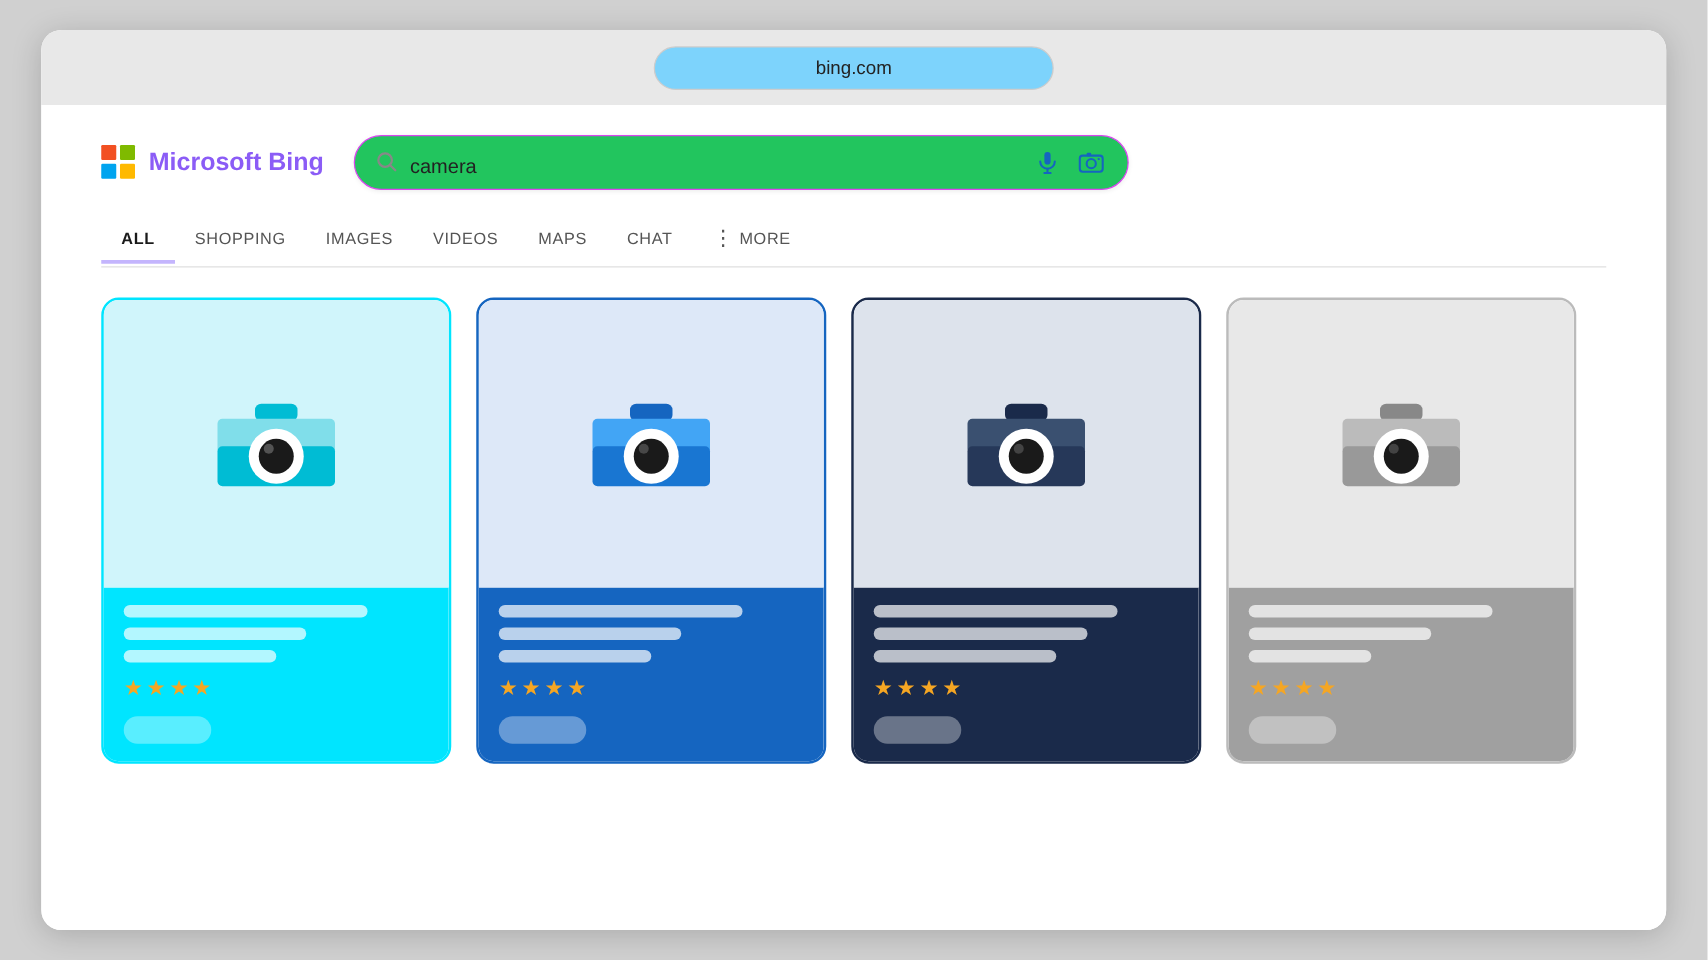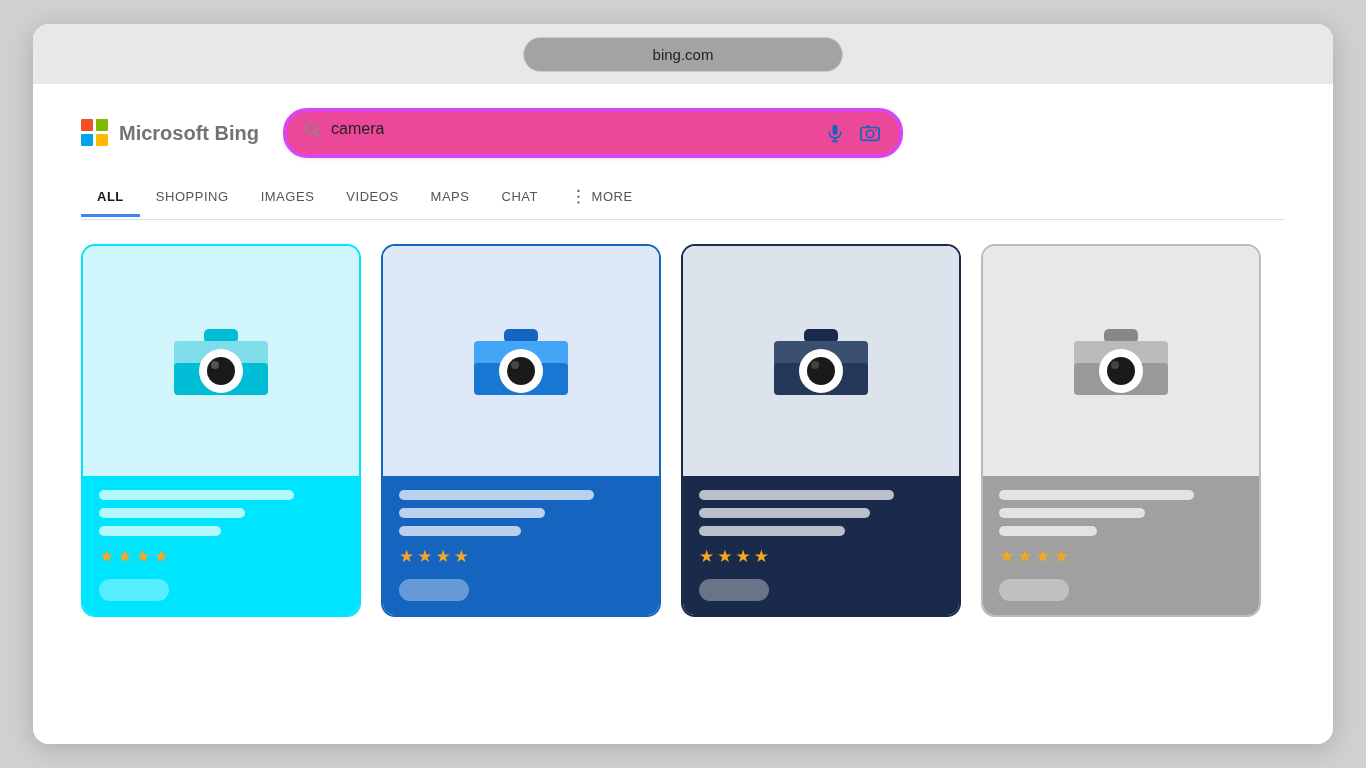--- a/index.html
+++ b/index.html
@@ -24,21 +24,21 @@
     }
     .browser-bar {
       background: #e8e8e8;
       height: 60px;
       display: flex;
       align-items: center;
       justify-content: center;
       flex-shrink: 0;
     }
     .address-bar {
-      background: #a3a3a3;
+      background: #7dd3fc;
       border-radius: 20px;
       padding: 8px 24px;
       font-size: 15px;
       color: #222;
       min-width: 320px;
       text-align: center;
       border: 1px solid #ccc;
     }
     .page-content {
       flex: 1;
@@ -67,28 +67,28 @@
       gap: 2px;
     }
     .sq { width: 12px; height: 12px; border-radius: 1px; }
     .sq-red { background: #f25022; }
     .sq-green { background: #7fba00; }
     .sq-blue { background: #00a4ef; }
     .sq-yellow { background: #ffb900; }
     .bing-text {
       font-size: 20px;
       font-weight: 600;
-      color: #737373;
+      color: #8b5cf6;
     }
     .search-bar-wrap {
       flex: 1;
       display: flex;
-      align-items: flex-start;
-      background: #ec4899;
-      border: 4px solid #d946ef;
+      align-items: flex-end;
+      background: #22c55e;
+      border: 1px solid #d946ef;
       border-radius: 24px;
       padding: 8px 16px;
       gap: 10px;
       max-width: 620px;
       box-shadow: 0 1px 4px rgba(0,0,0,0.08);
     }
     .search-icon-svg {
       color: #888;
       flex-shrink: 0;
     }
@@ -127,21 +127,21 @@
       padding: 10px 16px;
       cursor: pointer;
       letter-spacing: 0.04em;
       text-transform: uppercase;
       border-bottom: 3px solid transparent;
       margin-bottom: -1px;
       white-space: nowrap;
     }
     .nav-tab.active {
       color: #1a1a1a;
-      border-bottom: 3px solid #3b82f6;
+      border-bottom: 3px solid #c4b5fd;
       font-weight: 700;
     }
     .more-tab {
       display: flex;
       align-items: center;
       gap: 4px;
     }
     .cards-row {
       display: flex;
       gap: 20px;

